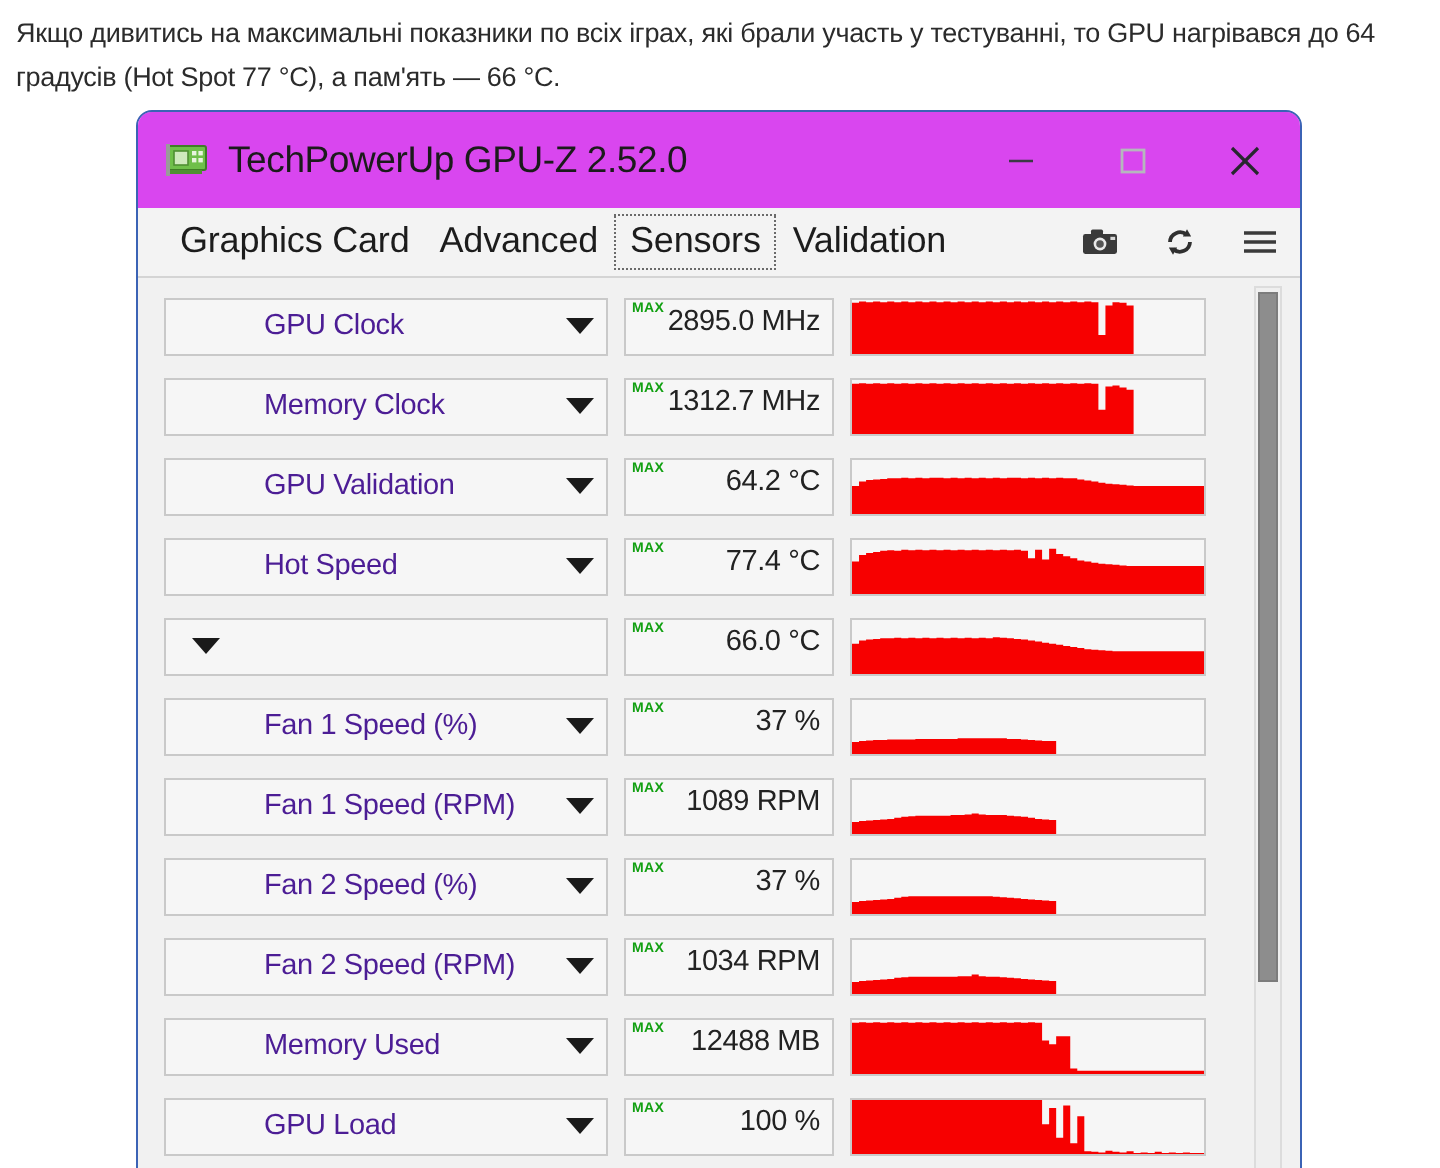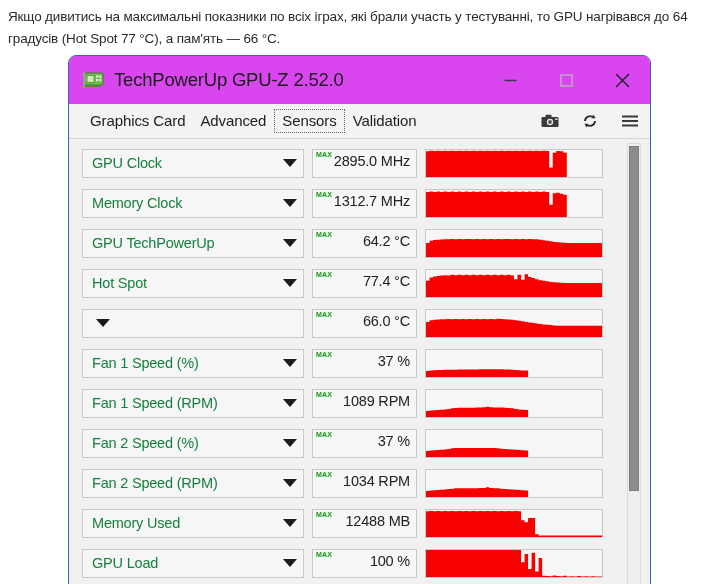--- a/index.html
+++ b/index.html
@@ -80,21 +80,21 @@
   
   .tabstrip {
     position: relative;
     height: 34px;
     display: flex;
     align-items: center;
     padding-left: 14px;
     background: #f3f3f3;
   }
   .tab {
-    font-size: 15px;
+    font-size: 18px;
     color: #1c1c1c;
     padding: 2px 7px 3px 7px;
     margin-right: 1px;
     white-space: nowrap;
     letter-spacing: -0.1px;
   }
   .tab.active {
     border: 1px dotted #6a6a6a;
     background: #f3f3f3;
   }
@@ -132,24 +132,25 @@
     background: #f6f6f6;
     border: 1px solid #c9c9c9;
     display: flex;
     align-items: center;
     padding: 0 6px 0 9px;
     flex: none;
   }
   .combo-label {
     flex: 1;
     font-size: 14.5px;
-    color: #15803d;
+    color: #4c1d95;
     white-space: nowrap;
     overflow: hidden;
     letter-spacing: -0.2px;
+    margin-left: 40px;
   }
   .caret {
     width: 0; height: 0;
     border-left: 7px solid transparent;
     border-right: 7px solid transparent;
     border-top: 8px solid #1a1a1a;
     flex: none;
     margin-left: 4px;
   }
   .valuebox {
@@ -310,36 +311,36 @@
             <span class="value-text">1312.7 MHz</span>
           </div>
           <div class="graphbox">
             <svg viewBox="0 0 176 27" preserveAspectRatio="none">
               <path d="M0,27 L0.00,1.89 L3.52,1.89 L3.52,1.62 L7.04,1.62 L7.04,1.89 L10.56,1.89 L10.56,1.62 L14.08,1.62 L14.08,1.89 L17.60,1.89 L17.60,1.62 L21.12,1.62 L21.12,1.89 L24.64,1.89 L24.64,1.62 L28.16,1.62 L28.16,1.89 L31.68,1.89 L31.68,1.62 L35.20,1.62 L35.20,1.89 L38.72,1.89 L38.72,1.62 L42.24,1.62 L42.24,1.89 L45.76,1.89 L45.76,1.62 L49.28,1.62 L49.28,1.89 L52.80,1.89 L52.80,1.62 L56.32,1.62 L56.32,1.89 L59.84,1.89 L59.84,1.62 L63.36,1.62 L63.36,1.89 L66.88,1.89 L66.88,1.62 L70.40,1.62 L70.40,1.89 L73.92,1.89 L73.92,1.62 L77.44,1.62 L77.44,1.89 L80.96,1.89 L80.96,1.62 L84.48,1.62 L84.48,1.89 L88.00,1.89 L88.00,1.62 L91.52,1.62 L91.52,1.89 L95.04,1.89 L95.04,1.62 L98.56,1.62 L98.56,1.89 L102.08,1.89 L102.08,1.62 L105.60,1.62 L105.60,1.89 L109.12,1.89 L109.12,1.62 L112.64,1.62 L112.64,1.89 L116.16,1.89 L116.16,1.62 L119.68,1.62 L119.68,1.89 L123.20,1.89 L123.20,14.85 L126.72,14.85 L126.72,3.24 L130.24,3.24 L130.24,2.70 L133.76,2.70 L133.76,3.78 L137.28,3.78 L137.28,4.86 L140.80,4.86 L140.80,27.00 L144.32,27.00 L144.32,27.00 L147.84,27.00 L147.84,27.00 L151.36,27.00 L151.36,27.00 L154.88,27.00 L154.88,27.00 L158.40,27.00 L158.40,27.00 L161.92,27.00 L161.92,27.00 L165.44,27.00 L165.44,27.00 L168.96,27.00 L168.96,27.00 L172.48,27.00 L172.48,27.00 L176.00,27.00 L176,27 Z" fill="#f70000"></path>
             </svg>
           </div>
         </div>
         <div class="sensor-row">
           <div class="combo">
-            <span class="combo-label">GPU TechPowerUp</span>
+            <span class="combo-label">GPU Validation</span>
             <span class="caret"></span>
           </div>
           <div class="valuebox">
             <span class="max-badge">MAX</span>
             <span class="value-text">64.2 °C</span>
           </div>
           <div class="graphbox">
             <svg viewBox="0 0 176 27" preserveAspectRatio="none">
               <path d="M0,27 L0.00,12.96 L3.52,12.96 L3.52,10.80 L7.04,10.80 L7.04,9.99 L10.56,9.99 L10.56,9.72 L14.08,9.72 L14.08,9.45 L17.60,9.45 L17.60,9.18 L21.12,9.18 L21.12,9.18 L24.64,9.18 L24.64,8.91 L28.16,8.91 L28.16,9.18 L31.68,9.18 L31.68,8.91 L35.20,8.91 L35.20,9.18 L38.72,9.18 L38.72,8.91 L42.24,8.91 L42.24,8.91 L45.76,8.91 L45.76,9.18 L49.28,9.18 L49.28,8.91 L52.80,8.91 L52.80,9.18 L56.32,9.18 L56.32,8.91 L59.84,8.91 L59.84,9.18 L63.36,9.18 L63.36,8.91 L66.88,8.91 L66.88,9.18 L70.40,9.18 L70.40,8.91 L73.92,8.91 L73.92,9.18 L77.44,9.18 L77.44,8.91 L80.96,8.91 L80.96,8.91 L84.48,8.91 L84.48,9.18 L88.00,9.18 L88.00,8.91 L91.52,8.91 L91.52,9.18 L95.04,9.18 L95.04,8.91 L98.56,8.91 L98.56,9.18 L102.08,9.18 L102.08,8.91 L105.60,8.91 L105.60,9.18 L109.12,9.18 L109.12,9.18 L112.64,9.18 L112.64,9.72 L116.16,9.72 L116.16,10.26 L119.68,10.26 L119.68,10.80 L123.20,10.80 L123.20,11.34 L126.72,11.34 L126.72,11.88 L130.24,11.88 L130.24,12.15 L133.76,12.15 L133.76,12.42 L137.28,12.42 L137.28,12.69 L140.80,12.69 L140.80,12.96 L144.32,12.96 L144.32,12.96 L147.84,12.96 L147.84,12.96 L151.36,12.96 L151.36,12.96 L154.88,12.96 L154.88,12.96 L158.40,12.96 L158.40,12.96 L161.92,12.96 L161.92,12.96 L165.44,12.96 L165.44,12.96 L168.96,12.96 L168.96,12.96 L172.48,12.96 L172.48,12.96 L176.00,12.96 L176,27 Z" fill="#f70000"></path>
             </svg>
           </div>
         </div>
         <div class="sensor-row">
           <div class="combo">
-            <span class="combo-label">Hot Spot</span>
+            <span class="combo-label">Hot Speed</span>
             <span class="caret"></span>
           </div>
           <div class="valuebox">
             <span class="max-badge">MAX</span>
             <span class="value-text">77.4 °C</span>
           </div>
           <div class="graphbox">
             <svg viewBox="0 0 176 27" preserveAspectRatio="none">
               <path d="M0,27 L0.00,10.80 L3.52,10.80 L3.52,7.56 L7.04,7.56 L7.04,6.48 L10.56,6.48 L10.56,5.94 L14.08,5.94 L14.08,5.40 L17.60,5.40 L17.60,5.13 L21.12,5.13 L21.12,5.40 L24.64,5.40 L24.64,4.86 L28.16,4.86 L28.16,5.13 L31.68,5.13 L31.68,4.86 L35.20,4.86 L35.20,5.13 L38.72,5.13 L38.72,4.86 L42.24,4.86 L42.24,5.13 L45.76,5.13 L45.76,4.86 L49.28,4.86 L49.28,5.13 L52.80,5.13 L52.80,4.86 L56.32,4.86 L56.32,5.13 L59.84,5.13 L59.84,4.86 L63.36,4.86 L63.36,5.13 L66.88,5.13 L66.88,4.86 L70.40,4.86 L70.40,5.13 L73.92,5.13 L73.92,4.86 L77.44,4.86 L77.44,5.13 L80.96,5.13 L80.96,4.86 L84.48,4.86 L84.48,5.40 L88.00,5.40 L88.00,9.18 L91.52,9.18 L91.52,4.86 L95.04,4.86 L95.04,9.72 L98.56,9.72 L98.56,4.32 L102.08,4.32 L102.08,7.02 L105.60,7.02 L105.60,8.10 L109.12,8.10 L109.12,9.18 L112.64,9.18 L112.64,10.26 L116.16,10.26 L116.16,10.80 L119.68,10.80 L119.68,11.34 L123.20,11.34 L123.20,11.88 L126.72,11.88 L126.72,12.15 L130.24,12.15 L130.24,12.42 L133.76,12.42 L133.76,12.69 L137.28,12.69 L137.28,12.96 L140.80,12.96 L140.80,12.96 L144.32,12.96 L144.32,12.96 L147.84,12.96 L147.84,12.96 L151.36,12.96 L151.36,12.96 L154.88,12.96 L154.88,12.96 L158.40,12.96 L158.40,12.96 L161.92,12.96 L161.92,12.96 L165.44,12.96 L165.44,12.96 L168.96,12.96 L168.96,12.96 L172.48,12.96 L172.48,12.96 L176.00,12.96 L176,27 Z" fill="#f70000"></path>
             </svg>

